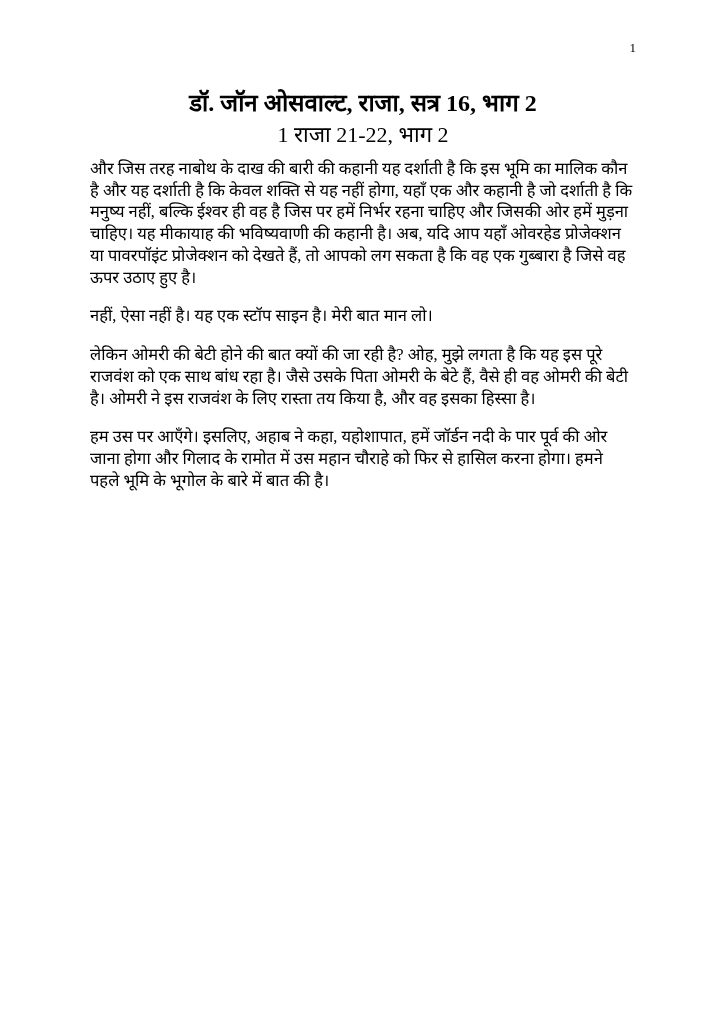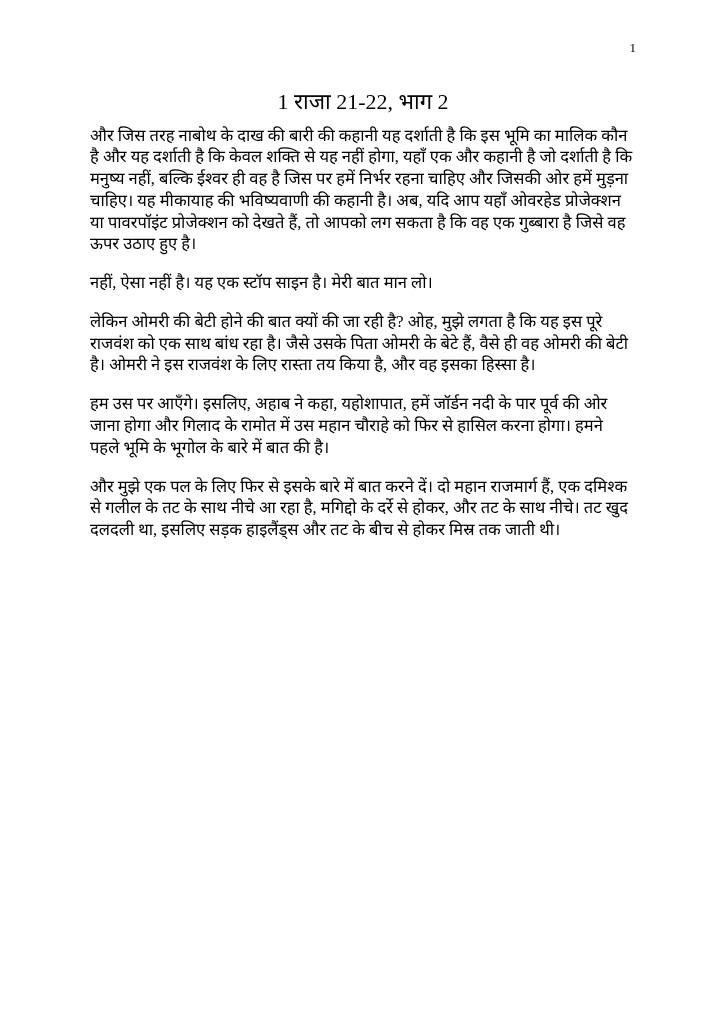--- a/index.html
+++ b/index.html
@@ -59,26 +59,26 @@
 </style>
 </head>
 <body>
 
 <div class="page">
 
   <div class="page-number">1</div>
 
   <div class="content">
 
+    <h1 class="doc-title">डॉ. जॉन ओसवाल्ट, राजा, सत्र 16, भाग 2</h1>
 
     <h2 class="doc-subtitle">1 राजा 21-22, भाग 2</h2>
 
 
     <div class="body-text">
       <p>और जिस तरह नाबोथ के दाख की बारी की कहानी यह दर्शाती है कि इस भूमि का मालिक कौन है और यह दर्शाती है कि केवल शक्ति से यह नहीं होगा, यहाँ एक और कहानी है जो दर्शाती है कि मनुष्य नहीं, बल्कि ईश्वर ही वह है जिस पर हमें निर्भर रहना चाहिए और जिसकी ओर हमें मुड़ना चाहिए। यह मीकायाह की भविष्यवाणी की कहानी है। अब, यदि आप यहाँ ओवरहेड प्रोजेक्शन या पावरपॉइंट प्रोजेक्शन को देखते हैं, तो आपको लग सकता है कि वह एक गुब्बारा है जिसे वह ऊपर उठाए हुए है।</p>
       <p>नहीं, ऐसा नहीं है। यह एक स्टॉप साइन है। मेरी बात मान लो।</p>
       <p>लेकिन ओमरी की बेटी होने की बात क्यों की जा रही है? ओह, मुझे लगता है कि यह इस पूरे राजवंश को एक साथ बांध रहा है। जैसे उसके पिता ओमरी के बेटे हैं, वैसे ही वह ओमरी की बेटी है। ओमरी ने इस राजवंश के लिए रास्ता तय किया है, और वह इसका हिस्सा है।</p>
       <p>हम उस पर आएँगे। इसलिए, अहाब ने कहा, यहोशापात, हमें जॉर्डन नदी के पार पूर्व की ओर जाना होगा और गिलाद के रामोत में उस महान चौराहे को फिर से हासिल करना होगा। हमने पहले भूमि के भूगोल के बारे में बात की है।</p>
-      <p>और मुझे एक पल के लिए फिर से इसके बारे में बात करने दें। दो महान राजमार्ग हैं, एक दमिश्क से गलील के तट के साथ नीचे आ रहा है, मगिद्दो के दर्रे से होकर, और तट के साथ नीचे। तट खुद दलदली था, इसलिए सड़क हाइलैंड्स और तट के बीच से होकर मिस्र तक जाती थी।</p>
     </div>
 
   </div>
 </div>
 
 </body></html>

